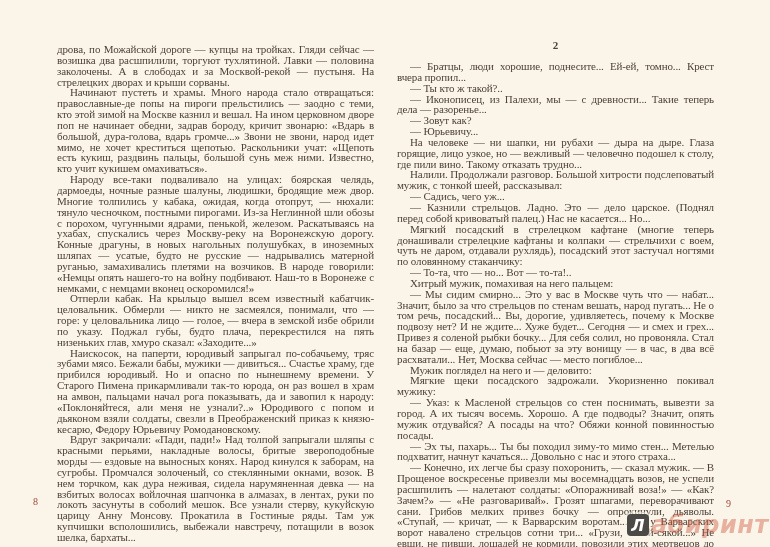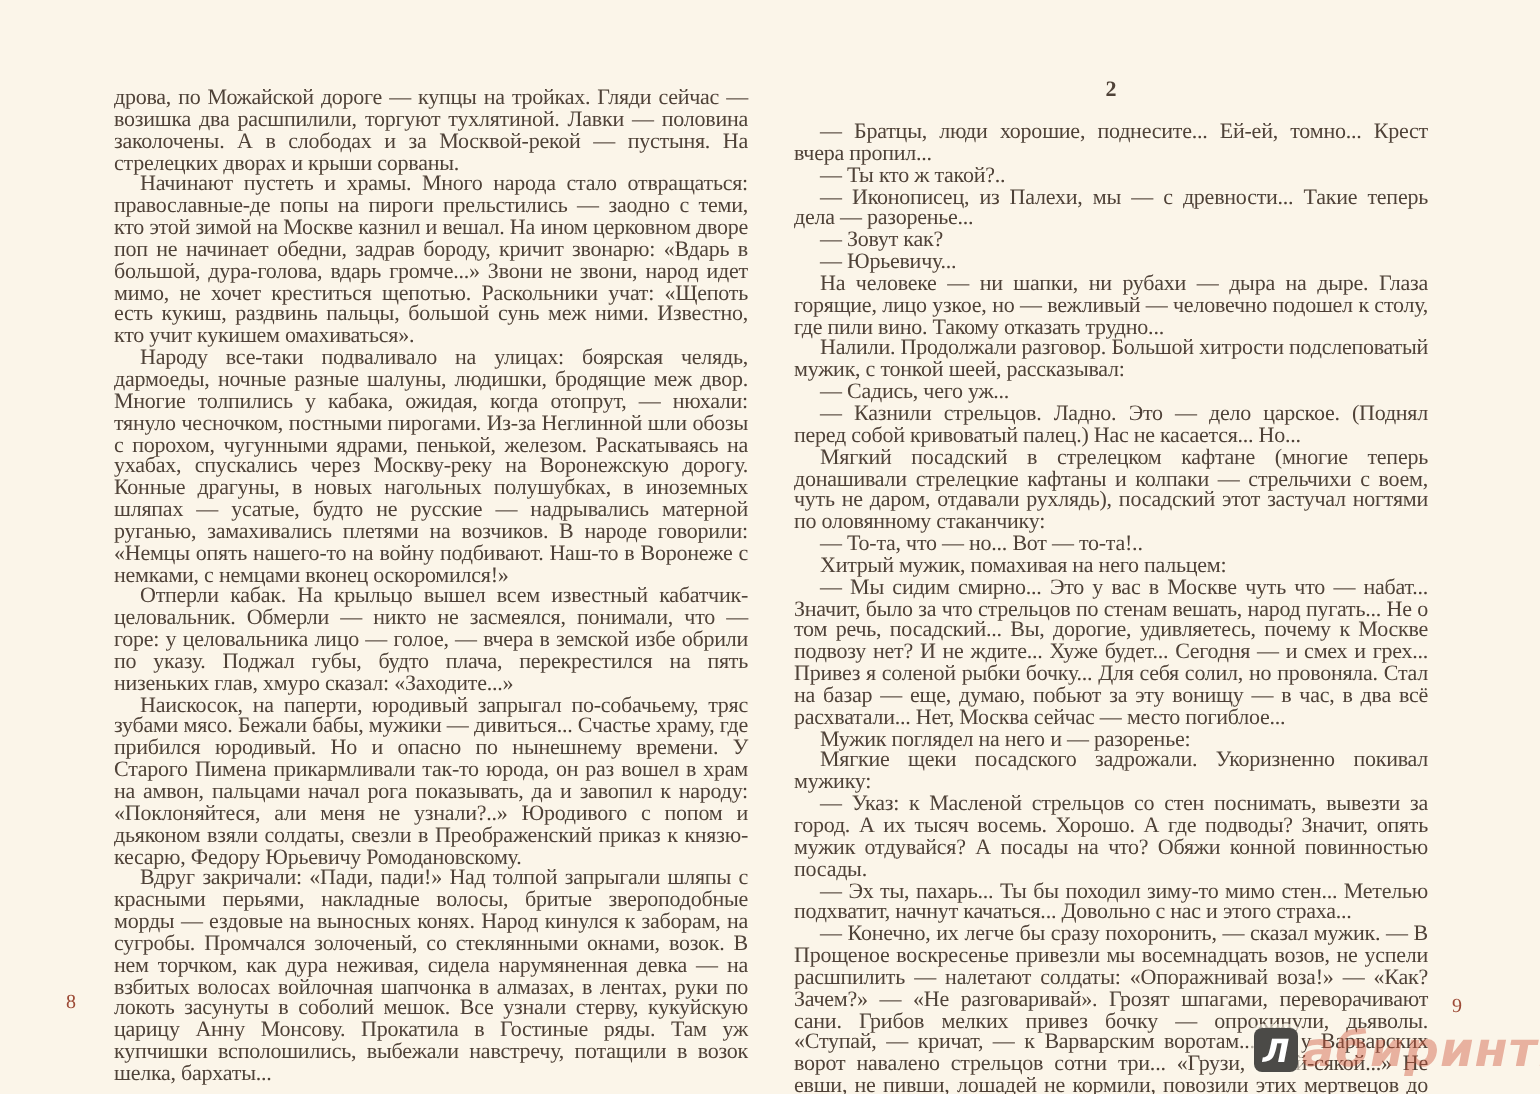--- a/index.html
+++ b/index.html
@@ -89,21 +89,21 @@
       <p>— Зовут как?</p>
       <p>— Юрьевичу...</p>
       <p>На человеке — ни шапки, ни рубахи — дыра на дыре. Глаза горящие, лицо узкое, но — вежливый — человечно подошел к столу, где пили вино. Такому отказать трудно...</p>
       <p>Налили. Продолжали разговор. Большой хитрости подслеповатый мужик, с тонкой шеей, рассказывал:</p>
       <p>— Садись, чего уж...</p>
       <p>— Казнили стрельцов. Ладно. Это — дело царское. (Поднял перед собой кривоватый палец.) Нас не касается... Но...</p>
       <p>Мягкий посадский в стрелецком кафтане (многие теперь донашивали стрелецкие кафтаны и колпаки — стрельчихи с воем, чуть не даром, отдавали рухлядь), посадский этот застучал ногтями по оловянному стаканчику:</p>
       <p>— То-та, что — но... Вот — то-та!..</p>
       <p>Хитрый мужик, помахивая на него пальцем:</p>
       <p>— Мы сидим смирно... Это у вас в Москве чуть что — набат... Значит, было за что стрельцов по стенам вешать, народ пугать... Не о том речь, посадский... Вы, дорогие, удивляетесь, почему к Москве подвозу нет? И не ждите... Хуже будет... Сегодня — и смех и грех... Привез я соленой рыбки бочку... Для себя солил, но провоняла. Стал на базар — еще, думаю, побьют за эту вонищу — в час, в два всё расхватали... Нет, Москва сейчас — место погиблое...</p>
-      <p>Мужик поглядел на него и — разоренье:</p>
+      <p>Мужик поглядел на него и — деловито:</p>
       <p>Мягкие щеки посадского задрожали. Укоризненно покивал мужику:</p>
       <p>— Указ: к Масленой стрельцов со стен поснимать, вывезти за город. А их тысяч восемь. Хорошо. А где подводы? Значит, опять мужик отдувайся? А посады на что? Обяжи конной повинностью посады.</p>
       <p>— Эх ты, пахарь... Ты бы походил зиму-то мимо стен... Метелью подхватит, начнут качаться... Довольно с нас и этого страха...</p>
       <p>— Конечно, их легче бы сразу похоронить, — сказал мужик. — В Прощеное воскресенье привезли мы восемнадцать возов, не успели расшпилить — налетают солдаты: «Опоражнивай воза!» — «Как? Зачем?» — «Не разговаривай». Грозят шпагами, переворачивают сани. Грибов мелких привез бочку — опрокинули, дьяволы. «Ступай, — кричат, — к Варварским воротам...» А у Варварских ворот навалено стрельцов сотни три... «Грузи, такой-сякой...» Не евши, не пивши, лошадей не кормили, повозили этих мертвецов до ночи... Вернулись на деревню — в глаза своим смотреть стыдно.</p>
     </div>
 
   <div class="folio right" style="color: rgb(156, 74, 54);">9</div>
 
   <div class="watermark">
     <span class="wm-badge" style="background: rgb(75, 74, 71); color: rgb(255, 255, 255);">Л</span>

